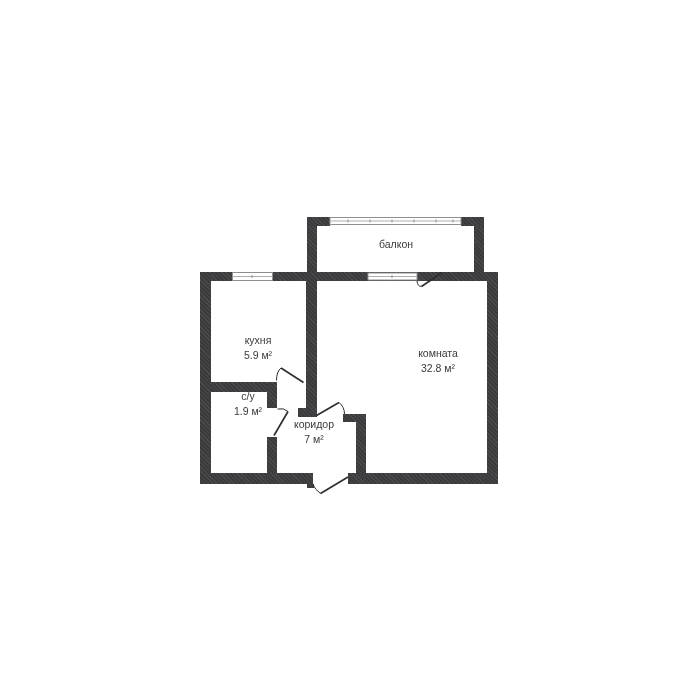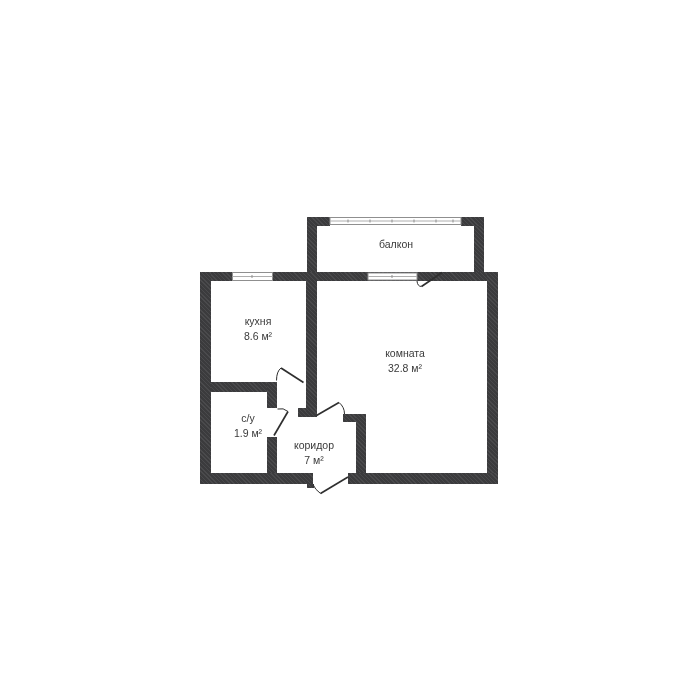--- a/index.html
+++ b/index.html
@@ -107,33 +107,33 @@
     <g fill="none" stroke="#2f2f2f">
       <path d="M348,477 L320.5,493.5" stroke-width="1.7"></path>
       <path d="M320.5,493.5 Q315,489.5 313,484.5" stroke-width="1"></path>
     </g>
   </svg>
 
   <div class="room-label" style="left:396px;top:244px">
     <div>балкон</div>
   </div>
 
-  <div class="room-label" style="left:258px;top:329px">
+  <div class="room-label" style="left:258px;top:348px">
     <div>кухня</div>
-    <div>8.6 м²</div>
+    <div>5.9 м²</div>
   </div>
 
-  <div class="room-label" style="left:405px;top:361px">
+  <div class="room-label" style="left:438px;top:361px">
     <div>комната</div>
     <div>32.8 м²</div>
   </div>
 
-  <div class="room-label" style="left:248px;top:426px">
+  <div class="room-label" style="left:248px;top:404px">
     <div>с/у</div>
     <div>1.9 м²</div>
   </div>
 
-  <div class="room-label" style="left:314px;top:453px">
+  <div class="room-label" style="left:314px;top:432px">
     <div>коридор</div>
     <div>7 м²</div>
   </div>
 
 </div>
 
 </body></html>

